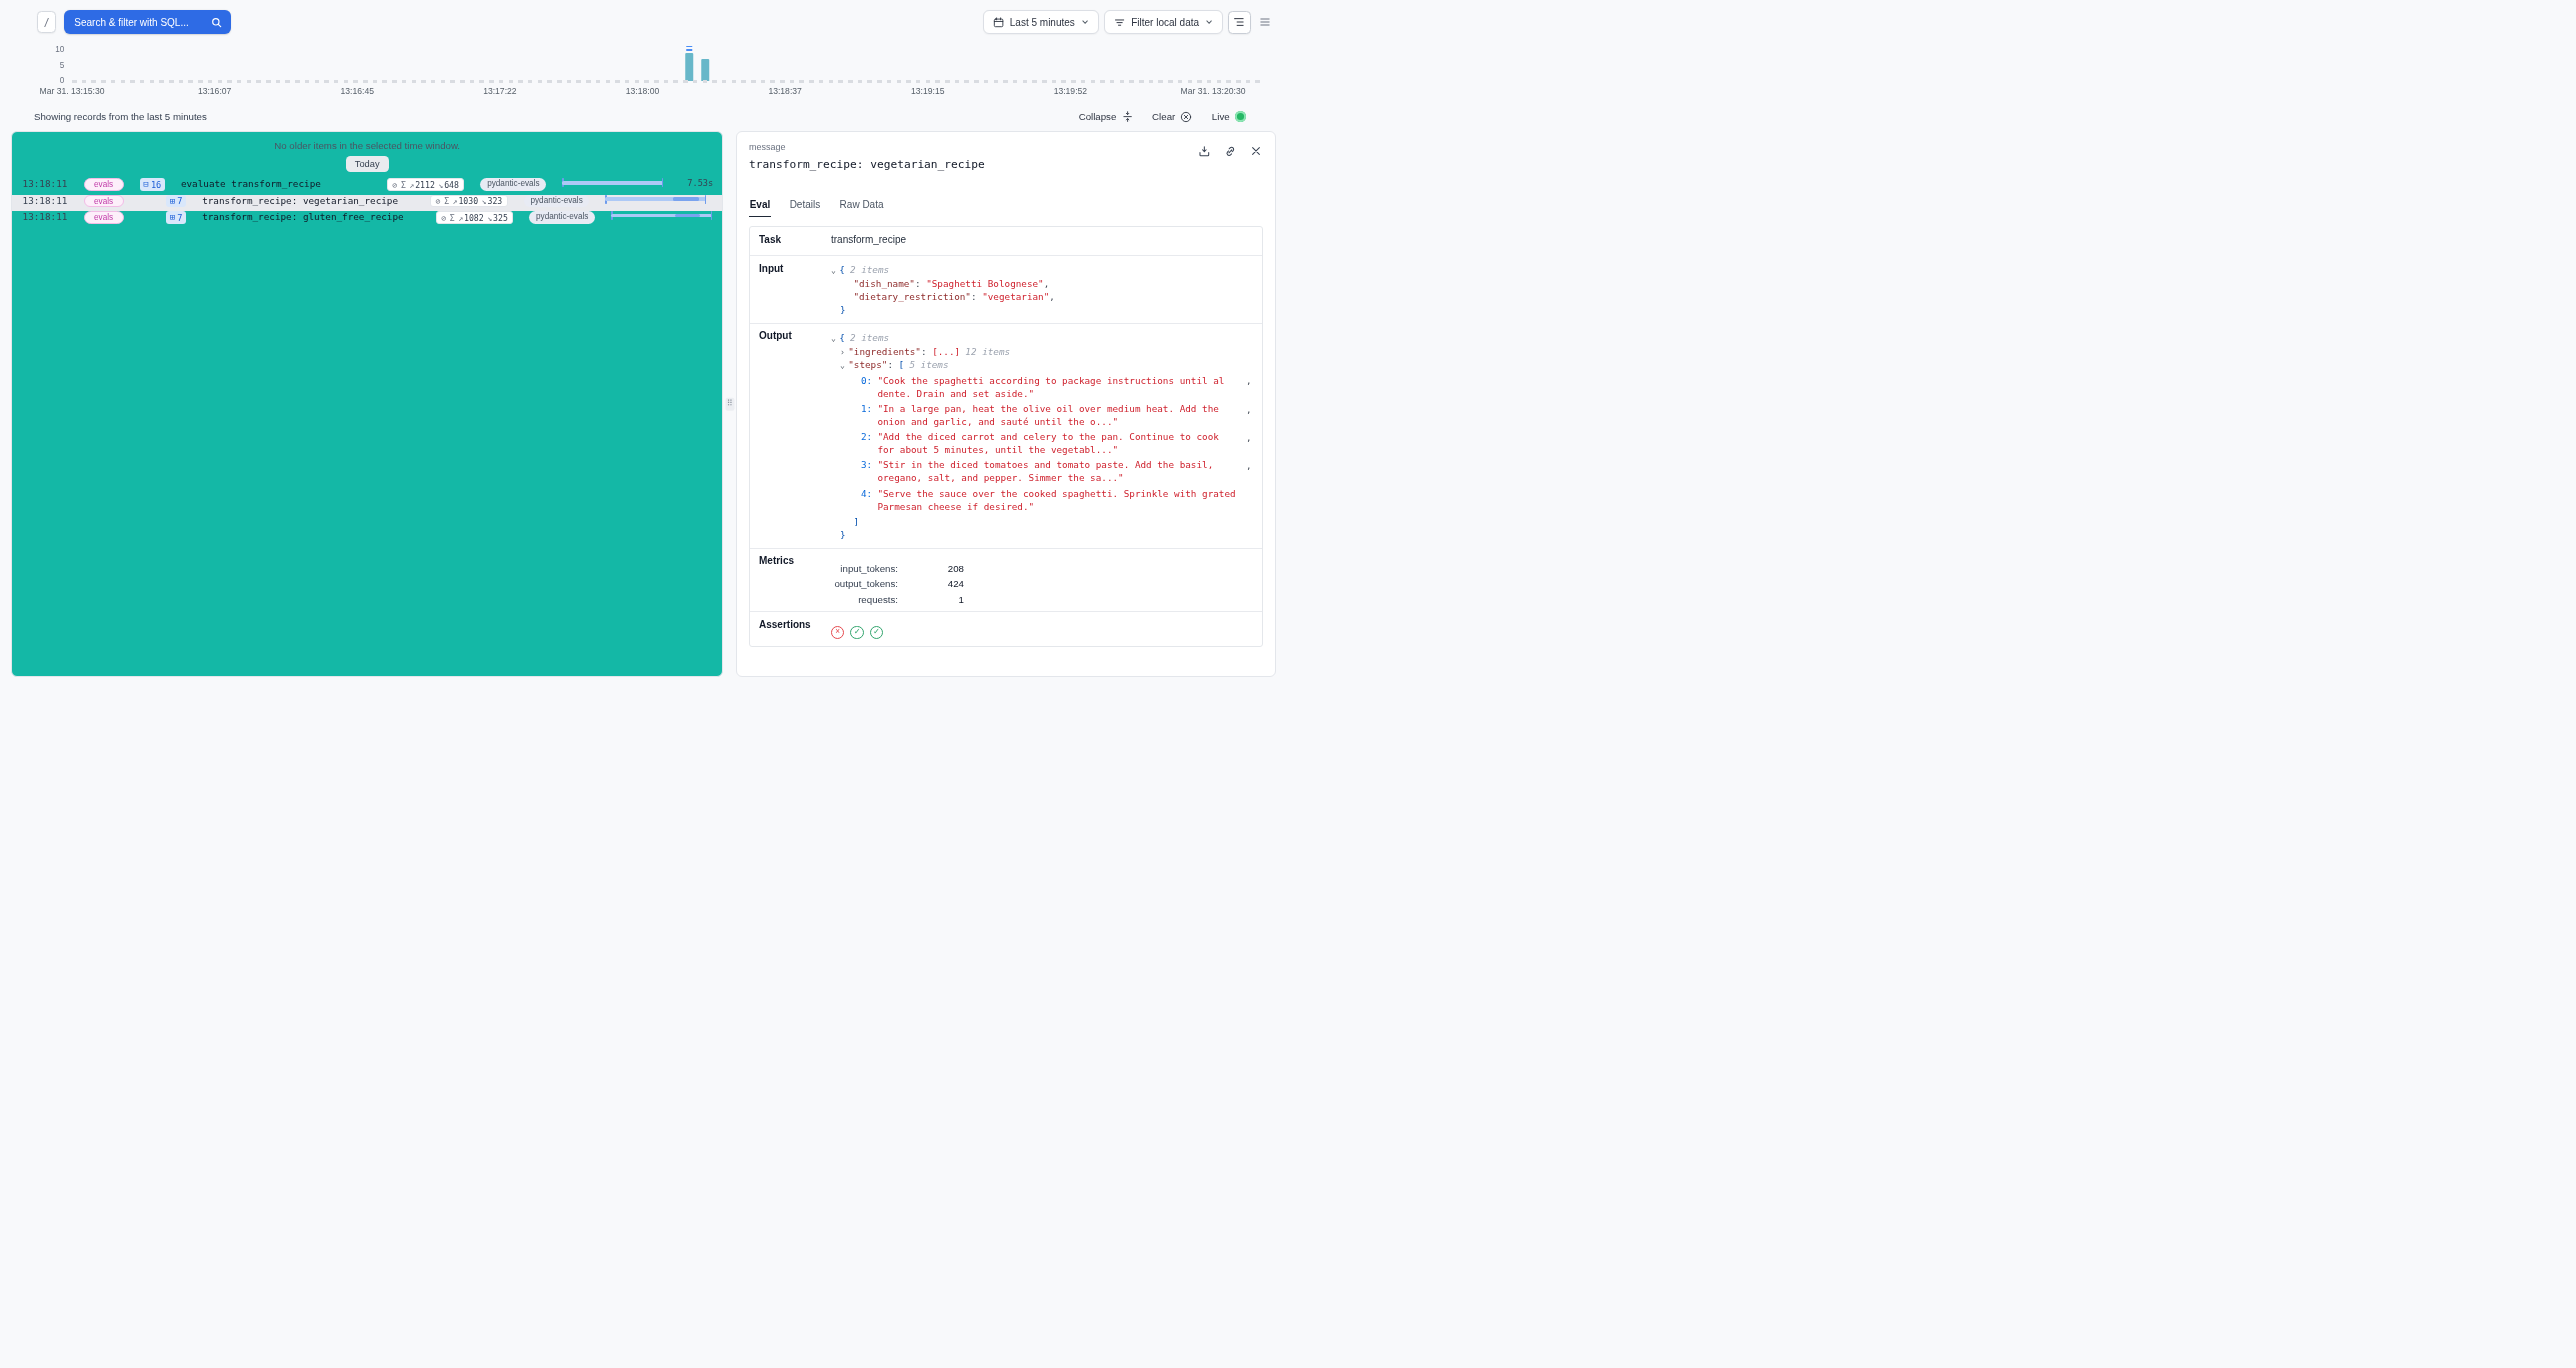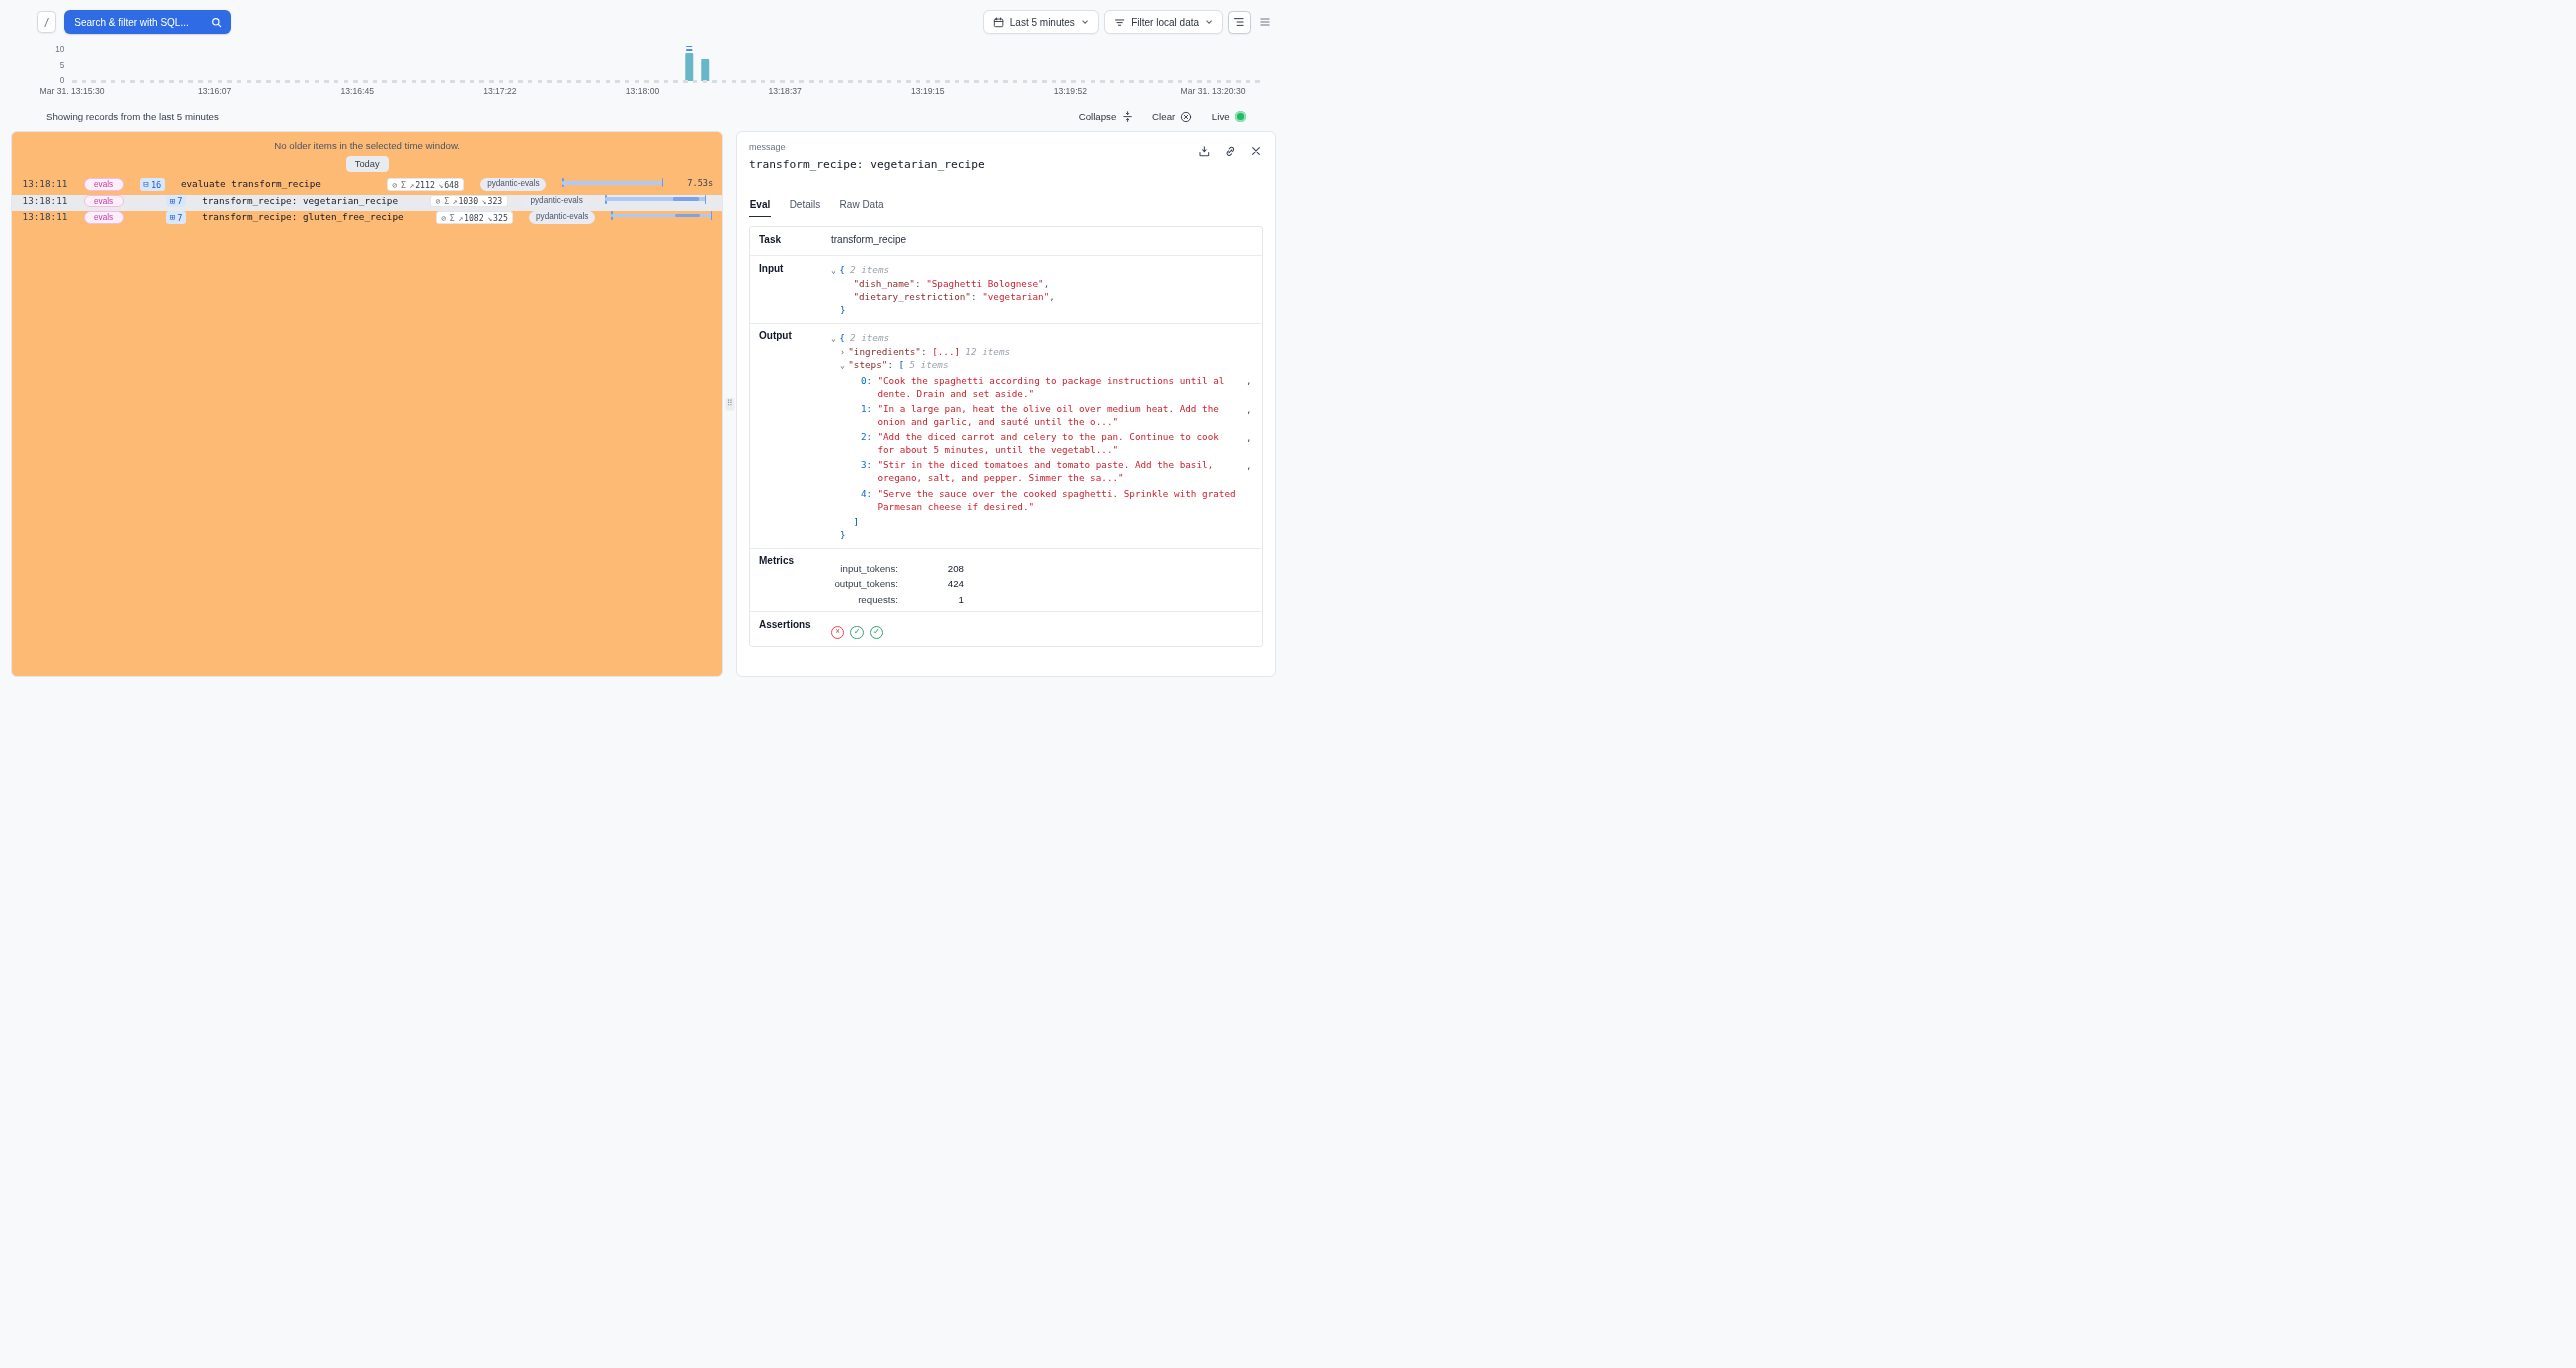--- a/index.html
+++ b/index.html
@@ -26,27 +26,27 @@
   .baseline { position:absolute; left:72px; right:28px; top:37px; height:3px; background:repeating-linear-gradient(90deg,#d9dce1 0 4.5px,transparent 4.5px 9.7px); }
   .chart-bar { position:absolute; bottom:0; width:7.5px; transform:translateX(-50%); background:#67b7c9; border-radius:1.1px 1.1px 0 0; }
   .chart-bar.marked::after { content:""; position:absolute; bottom:calc(100% + 2.2px); left:0.7px; width:6px; height:5.2px; background:repeating-linear-gradient(180deg,#4a8df6 0 1.5px,transparent 1.5px 3.4px); }
   .x-ticks { position:absolute; left:72px; width:1141px; top:43px; height:12px; }
   .x-tick { position:absolute; transform:translateX(-50%); font-size:8.6px; color:#57606a; white-space:nowrap; }
   .x-tick:nth-child(1){left:0%;} .x-tick:nth-child(2){left:12.5%;} .x-tick:nth-child(3){left:25%;}
   .x-tick:nth-child(4){left:37.5%;} .x-tick:nth-child(5){left:50%;} .x-tick:nth-child(6){left:62.5%;}
   .x-tick:nth-child(7){left:75%;} .x-tick:nth-child(8){left:87.5%;} .x-tick:nth-child(9){left:100%;}
 
   
-  .statusbar { position:absolute; top:109px; left:46px; right:42px; height:15px; display:flex; justify-content:space-between; align-items:center; font-size:9.7px; color:#374151; }
+  .statusbar { position:absolute; top:109px; left:34px; right:42px; height:15px; display:flex; justify-content:space-between; align-items:center; font-size:9.7px; color:#374151; }
   .status-actions { display:flex; align-items:center; gap:19.4px; }
   .sa-btn { display:flex; align-items:center; gap:5.2px; font-size:9.7px; color:#2d3340; }
   .live-dot { width:11.2px; height:11.2px; border-radius:50%; background:#25b865; box-shadow:inset 0 0 0 1.9px #8ce5b3; }
 
   
-  .trace-panel { position:absolute; left:11.2px; top:131px; width:712px; height:546px; background:#fdba74; border:0.7px solid #e3e6eb; border-radius:6px; overflow:hidden; }
+  .trace-panel { position:absolute; left:11.2px; top:131px; width:712px; height:546px; background:#14b8a6; border:0.7px solid #e3e6eb; border-radius:6px; overflow:hidden; }
   .detail-panel { position:absolute; left:736px; top:131px; width:540px; height:546px; background:#fff; border:0.7px solid #e3e6eb; border-radius:6px; overflow:hidden; padding:10.4px 12px; }
   .divider { position:absolute; left:723px; top:131px; width:13.4px; height:546px; cursor:col-resize; }
   .grip { position:absolute; top:50%; left:50%; transform:translate(-50%,-50%); color:#8a919c; font-size:8.2px; background:#eceef2; border-radius:2.2px; padding:2.2px 1.5px; line-height:1; }
 
   
   .notice { text-align:center; margin-top:7.5px; font-size:9.7px; color:#4b5563; }
   .today-row { text-align:center; margin:5.2px 0 6.7px; }
   .today-pill { background:#e9ebef; border-radius:4.5px; padding:3px 9px; font-size:9.3px; color:#374151; }
   .trow { display:flex; align-items:flex-start; height:16.4px; padding:0 9px 0 10.4px; gap:16px; }
   .trow.selected { background:#e9eaee; }

